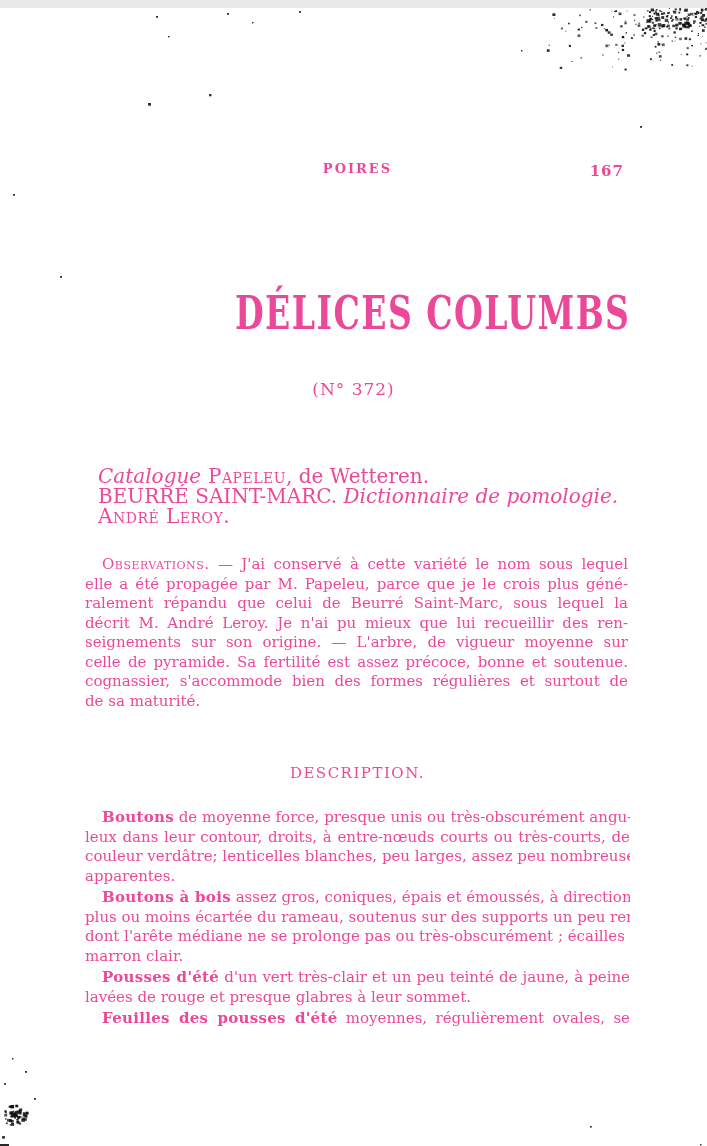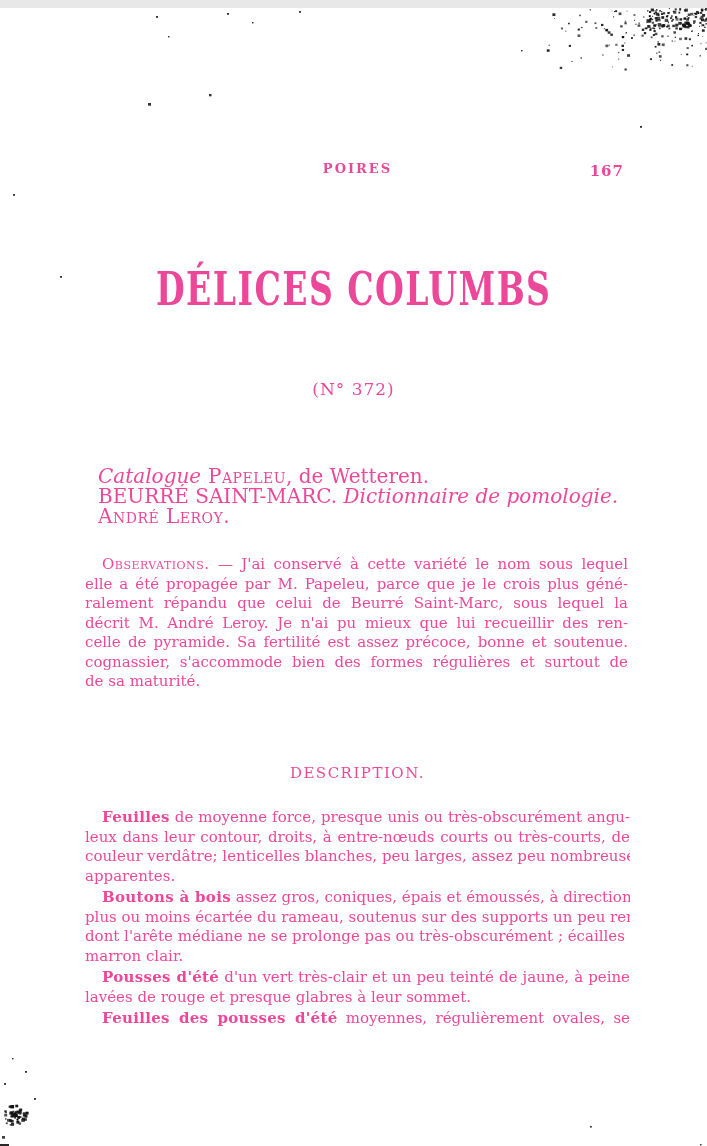--- a/index.html
+++ b/index.html
@@ -9,21 +9,21 @@
   }
   .noise { position:absolute; left:0; top:0; width:707px; height:1146px; pointer-events:none; }
 
   .header { position:absolute; top:153px; left:85px; width:545px; height:22px; }
   .running {
     position:absolute; left:50%; transform:translateX(-50%);
     font-size:13px; font-weight:700; letter-spacing:2px;
   }
   .pagenum { position:absolute; right:6px; top:1px; font-size:15px; font-weight:700; letter-spacing:1px; }
 
-  .title-wrap { position:absolute; top:254px; left:0; width:707px; text-align:center; }
+  .title-wrap { position:absolute; top:278px; left:0; width:707px; text-align:right; }
   .title {
     display:inline-block; font-size:46px; font-weight:700; letter-spacing:2px;
     transform:scaleX(0.72); transform-origin:center; white-space:nowrap;
   }
 
   .numline { position:absolute; top:371px; left:0; width:707px; text-align:center; font-size:17px; letter-spacing:1px; }
 
   .refs { position:absolute; top:458px; left:98px; width:540px; font-size:20px; line-height:20px; }
   .it { font-style:italic; }
   .sc { font-variant:small-caps; letter-spacing:0.5px; }
@@ -62,30 +62,31 @@
   <div class="refs">
     <div class="ref-line"><span class="it">Catalogue</span><span class="sc"> Papeleu</span><span>, de Wetteren.</span></div>
     <div class="ref-line"><span>BEURRÉ SAINT-MARC. </span><span class="it">Dictionnaire de pomologie.</span><span class="sc"> André Leroy.</span></div>
   </div>
 
   <div class="obs">
     <div class="jl indent"><span class="sc">Observations.</span><span> — J'ai conservé à cette variété le nom sous lequel</span></div>
     <div class="jl">elle a été propagée par M. Papeleu, parce que je le crois plus géné-</div>
     <div class="jl">ralement répandu que celui de Beurré Saint-Marc, sous lequel la</div>
     <div class="jl">décrit M. André Leroy. Je n'ai pu mieux que lui recueillir des ren-</div>
+    <div class="jl">seignements sur son origine. — L'arbre, de vigueur moyenne sur</div>
     <div class="jl">celle de pyramide. Sa fertilité est assez précoce, bonne et soutenue.</div>
     <div class="jl">cognassier, s'accommode bien des formes régulières et surtout de</div>
     <div class="ll">de sa maturité.</div>
   </div>
 
   <div class="desc-head">DESCRIPTION.</div>
 
   <div class="desc">
     <div class="para">
-      <div class="jl indent"><span class="lead">Feuilles</span><span> de moyenne force, presque unis ou très-obscurément angu-</span></div>
+      <div class="jl indent"><span class="lead">Boutons</span><span> de moyenne force, presque unis ou très-obscurément angu-</span></div>
       <div class="jl">leux dans leur contour, droits, à entre-nœuds courts ou très-courts, de</div>
       <div class="jl">couleur verdâtre; lenticelles blanches, peu larges, assez peu nombreuses et</div>
       <div class="ll">apparentes.</div>
     </div>
     <div class="para">
       <div class="jl indent"><span class="lead">Boutons à bois</span><span> assez gros, coniques, épais et émoussés, à direction</span></div>
       <div class="jl">plus ou moins écartée du rameau, soutenus sur des supports un peu renflés</div>
       <div class="jl">dont l'arête médiane ne se prolonge pas ou très-obscurément ; écailles d'un</div>
       <div class="ll">marron clair.</div>
     </div>

